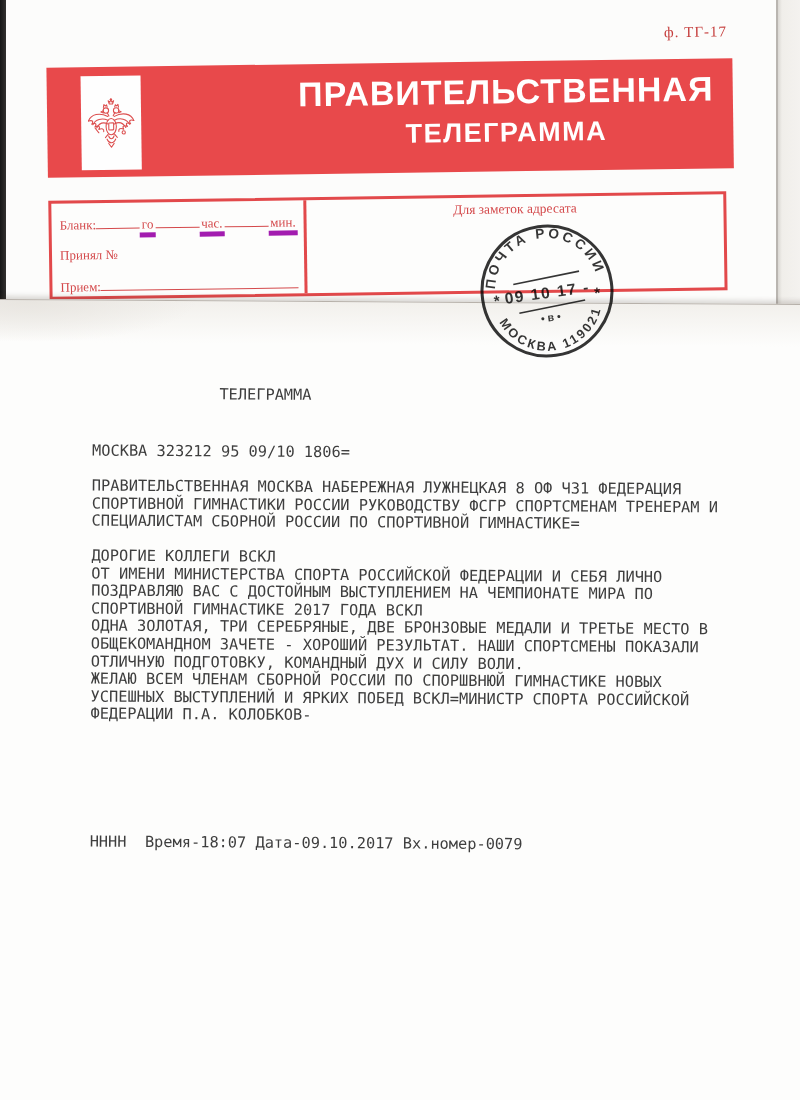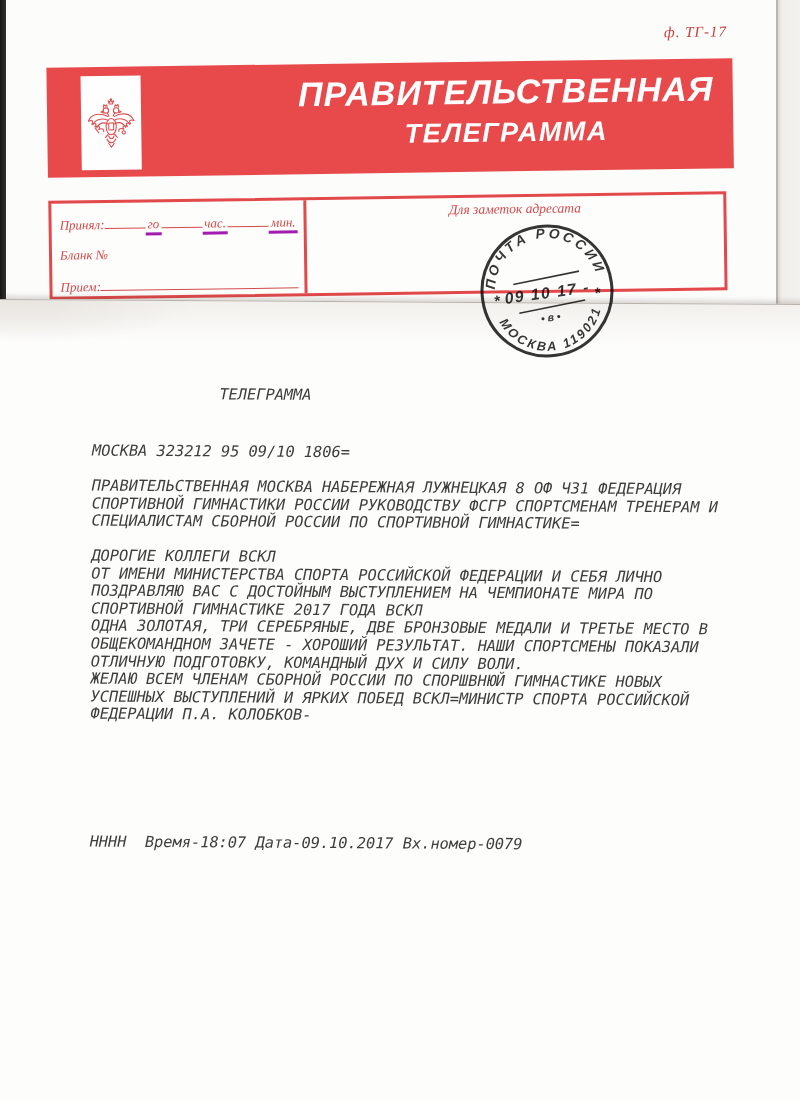--- a/index.html
+++ b/index.html
@@ -1,17 +1,17 @@
 <!DOCTYPE html>
 <html><head>
 <meta charset="utf-8">
 <style>
   html,body{margin:0;padding:0;background:#d8d5d1;}
   .canvas{position:relative;width:800px;height:1100px;margin:0 auto;overflow:hidden;
-          background:#efede9;font-family:"Liberation Sans",sans-serif;font-style:italic;}
+          background:#efede9;font-family:"Liberation Sans",sans-serif;}
 
   
   .black-corner{position:absolute;left:0;top:0;width:44px;height:70px;
     background:#1c1c1c;clip-path:polygon(0 0,100% 0,0 100%);}
   .black-left-strip{position:absolute;left:0;top:0;width:8px;height:306px;
     background:linear-gradient(90deg,#161616,#3c3a38);}
   .black-notch{position:absolute;left:6px;top:288px;width:36px;height:14px;background:#1f1e1d;}
   .black-top-right{position:absolute;left:734px;top:0;width:66px;height:7px;background:#242322;}
   .right-scan-strip{position:absolute;left:776px;top:0;width:24px;height:304px;
     background:linear-gradient(90deg,#cfccc7,#f0eeea 6px,#f4f2ef);}
@@ -31,21 +31,21 @@
   .banner-title-1{font-size:34px;font-weight:bold;letter-spacing:1px;line-height:1.05;}
   .banner-title-2{font-size:27px;font-weight:bold;letter-spacing:1.5px;margin-top:7px;}
 
   .red-box{position:absolute;left:42px;top:196px;width:678px;height:99px;
     border:3px solid #e2494b;box-sizing:border-box;background:#fdfdfc;}
   .red-divider{position:absolute;left:252px;top:0;bottom:0;width:3px;background:#e2494b;}
   .form-left-cell{position:absolute;left:0;top:0;width:252px;height:100%;
     font-family:"Liberation Serif",serif;font-size:13px;color:#d4494b;}
   .frow{position:absolute;left:8px;right:6px;display:flex;align-items:baseline;}
   .frow .seg{flex:1;border-bottom:1px solid #d4494b;height:1em;}
-  .frow .word{border-bottom:3px solid #a21caf;padding:0 2px;}
+  .frow .word{border-bottom:5px solid #a21caf;padding:0 2px;}
   .row-priem{top:12px;}
   .row-blank{top:44px;}
   .row-prinyal{top:74px;}
   .form-right-cell{position:absolute;left:255px;right:0;top:0;height:100%;}
   .notes-header{margin-top:4px;text-align:center;font-family:"Liberation Serif",serif;
     font-size:13.5px;color:#d4494b;}
 
   
   .sheet-bottom{position:absolute;left:-4px;top:299px;width:812px;height:810px;
     transform:rotate(0.35deg);transform-origin:0 0;
@@ -117,30 +117,30 @@
         </div>
         <div class="banner-titles">
           <div class="banner-title-1">ПРАВИТЕЛЬСТВЕННАЯ</div>
           <div class="banner-title-2">ТЕЛЕГРАММА</div>
         </div>
       </div>
 
       <div class="red-box">
         <div class="form-left-cell">
           <div class="frow row-priem">
-            <span>Принял:</span>
+            <span>Бланк:</span>
             <span class="seg"></span>
             <span class="word">го</span>
             <span class="seg"></span>
             <span class="word">час.</span>
             <span class="seg"></span>
             <span class="word">мин.</span>
           </div>
           <div class="frow row-blank">
-            <span>Бланк №</span>
+            <span>Принял №</span>
           </div>
           <div class="frow row-prinyal">
             <span>Прием:</span>
             <span class="seg"></span>
           </div>
         </div>
         <div class="red-divider"></div>
         <div class="form-right-cell">
           <div class="notes-header">Для заметок адресата</div>
         </div>

